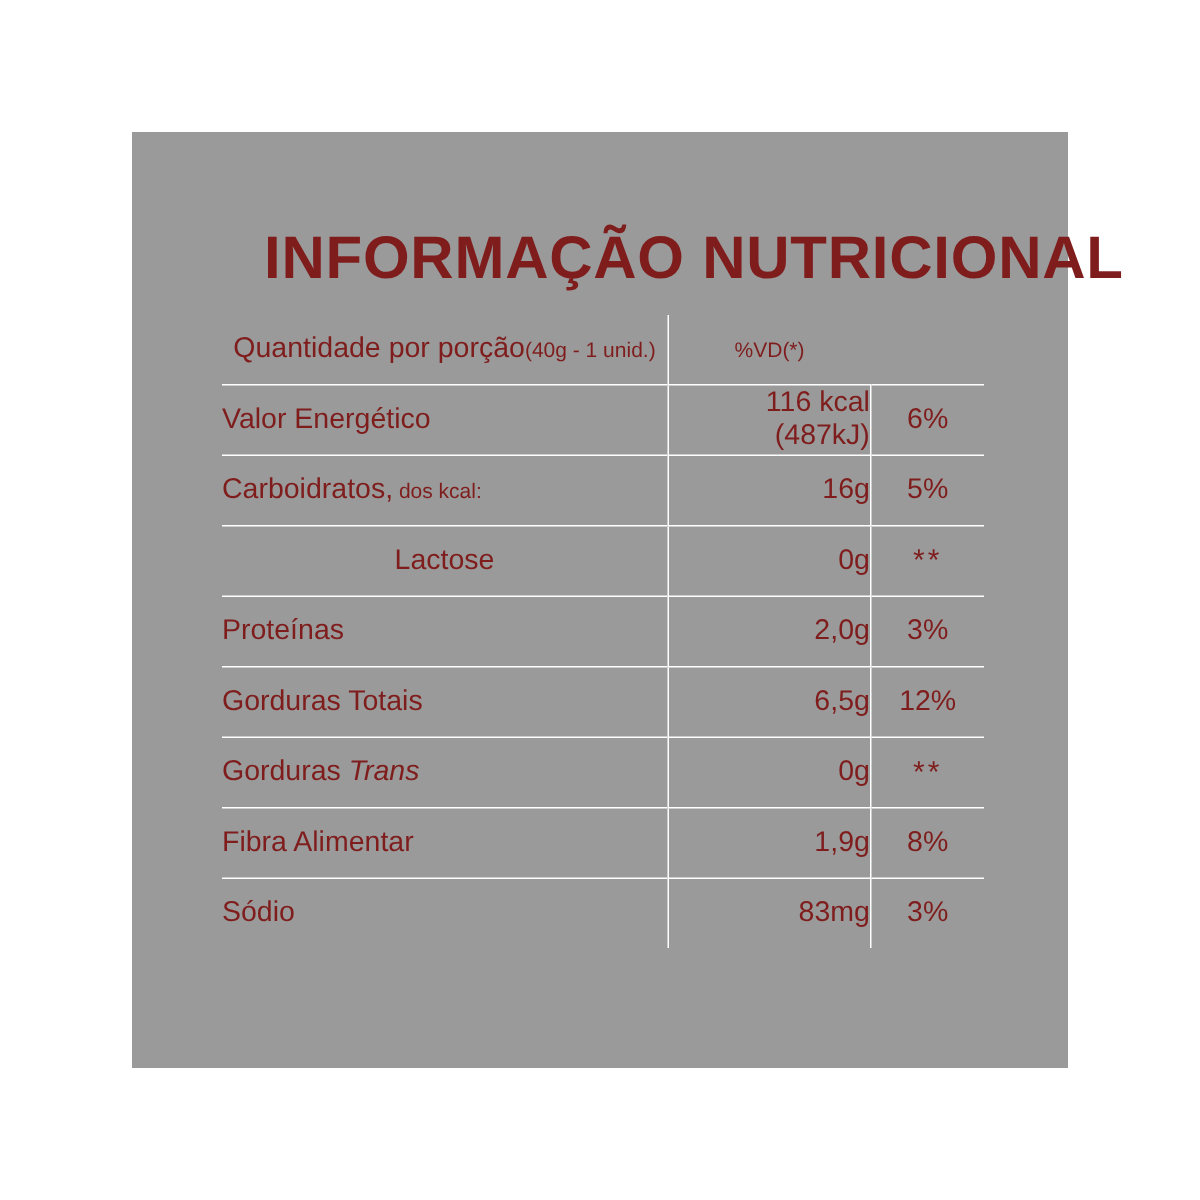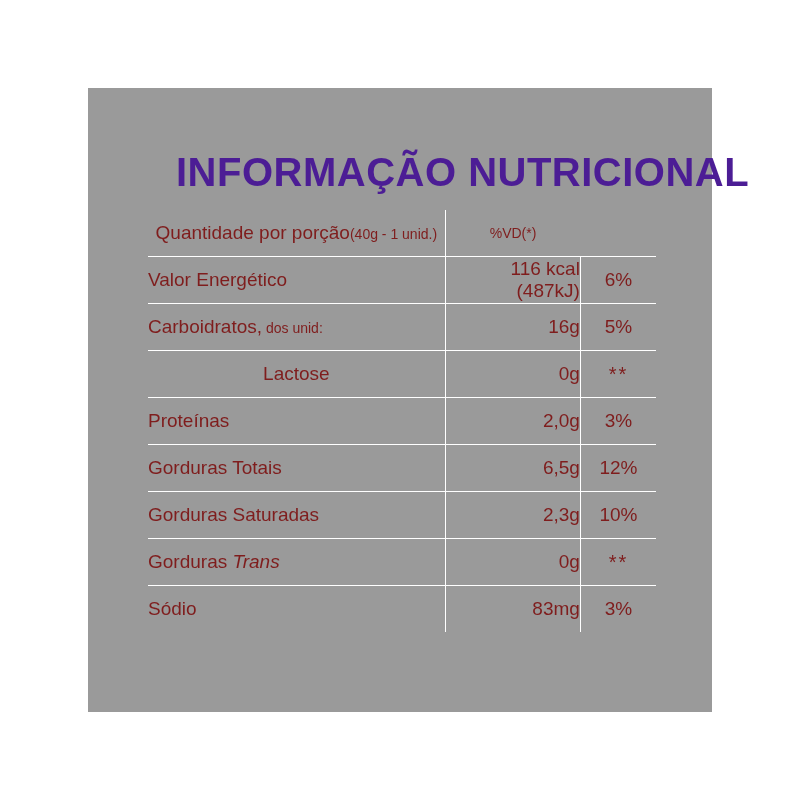--- a/index.html
+++ b/index.html
@@ -26,21 +26,21 @@
     background: #9a9a9a;
   }
   .title {
     position: absolute;
     left: 88px;
     top: 62px;
     width: 470px;
     font-size: 40px;
     line-height: 44px;
     letter-spacing: 0.5px;
-    color: #4c1d95;
+    color: #7f1d1d;
     font-weight: 700;
     font-family: "Liberation Sans", sans-serif;
     white-space: nowrap;
   }
   table.nutri {
     position: absolute;
     left: 60px;
     top: 122px;
     width: 508px;
     border-collapse: collapse;
@@ -117,21 +117,21 @@
           <td class="hdr-vd">%VD(*)</td>
         </tr>
 
         <tr>
           <td class="label"><span>Valor Energético</span><span class="small"></span></td>
           <td class="value">116 kcal (487kJ)</td>
           <td class="vd">6%</td>
         </tr>
 
         <tr>
-          <td class="label"><span>Carboidratos,</span><span class="small"> dos unid:</span></td>
+          <td class="label"><span>Carboidratos,</span><span class="small"> dos kcal:</span></td>
           <td class="value">16g</td>
           <td class="vd">5%</td>
         </tr>
 
         <tr>
           <td class="label" style="text-align:center;padding-left:0"><span>Lactose</span><span class="small"></span></td>
           <td class="value">0g</td>
           <td class="vd stars">**</td>
         </tr>
 
@@ -140,32 +140,32 @@
           <td class="value">2,0g</td>
           <td class="vd">3%</td>
         </tr>
 
         <tr>
           <td class="label"><span>Gorduras Totais</span><span class="small"></span></td>
           <td class="value">6,5g</td>
           <td class="vd">12%</td>
         </tr>
 
-        <tr>
-          <td class="label"><span>Gorduras Saturadas</span><span class="small"></span></td>
-          <td class="value">2,3g</td>
-          <td class="vd">10%</td>
-        </tr>
 
         <tr>
           <td class="label"><span>Gorduras </span><span class="ital">Trans</span></td>
           <td class="value">0g</td>
           <td class="vd stars">**</td>
         </tr>
 
+        <tr>
+          <td class="label"><span>Fibra Alimentar</span><span class="small"></span></td>
+          <td class="value">1,9g</td>
+          <td class="vd">8%</td>
+        </tr>
 
         <tr>
           <td class="label"><span>Sódio</span><span class="small"></span></td>
           <td class="value">83mg</td>
           <td class="vd">3%</td>
         </tr>
       </tbody>
     </table>
 
   </div>

